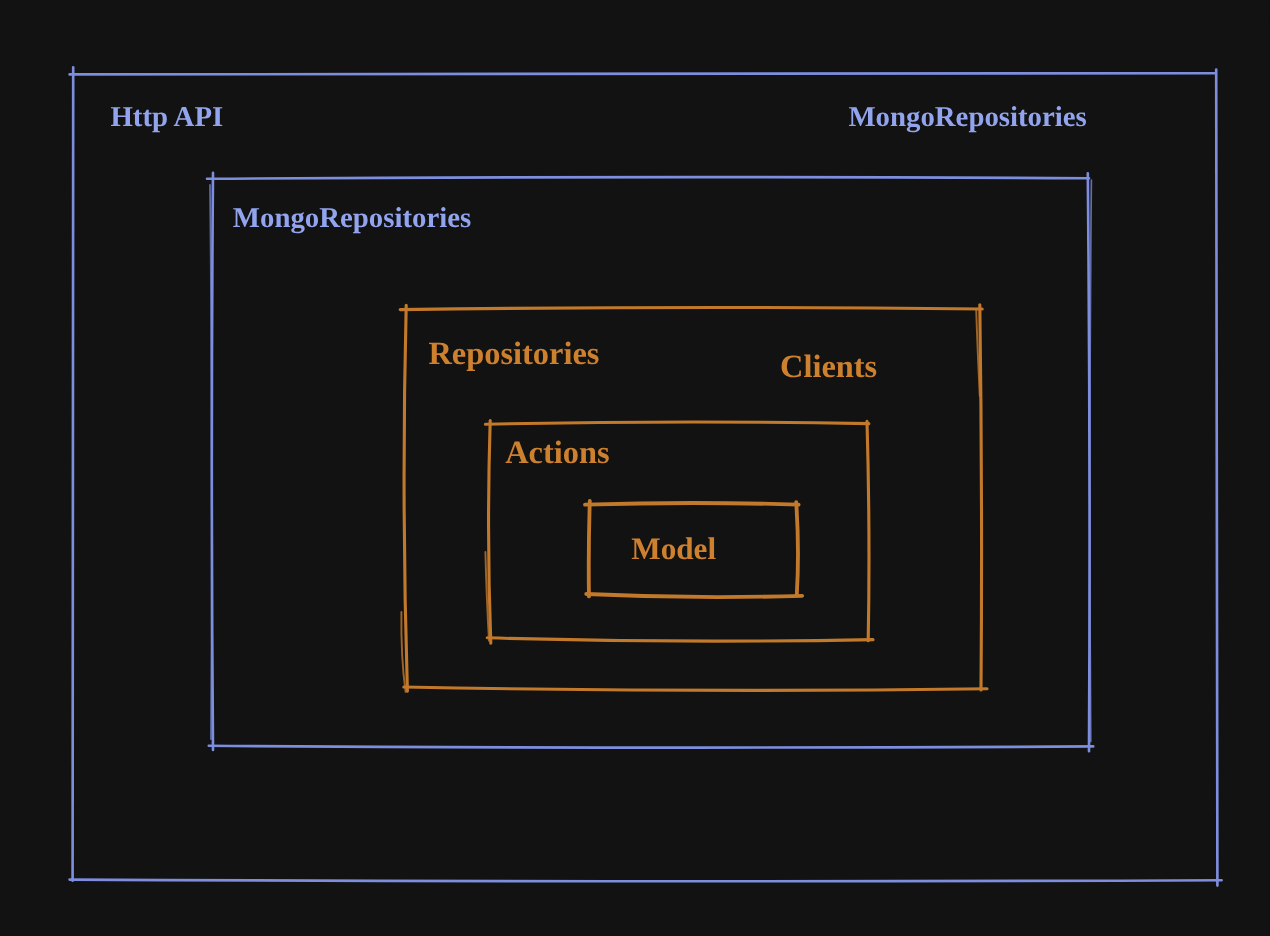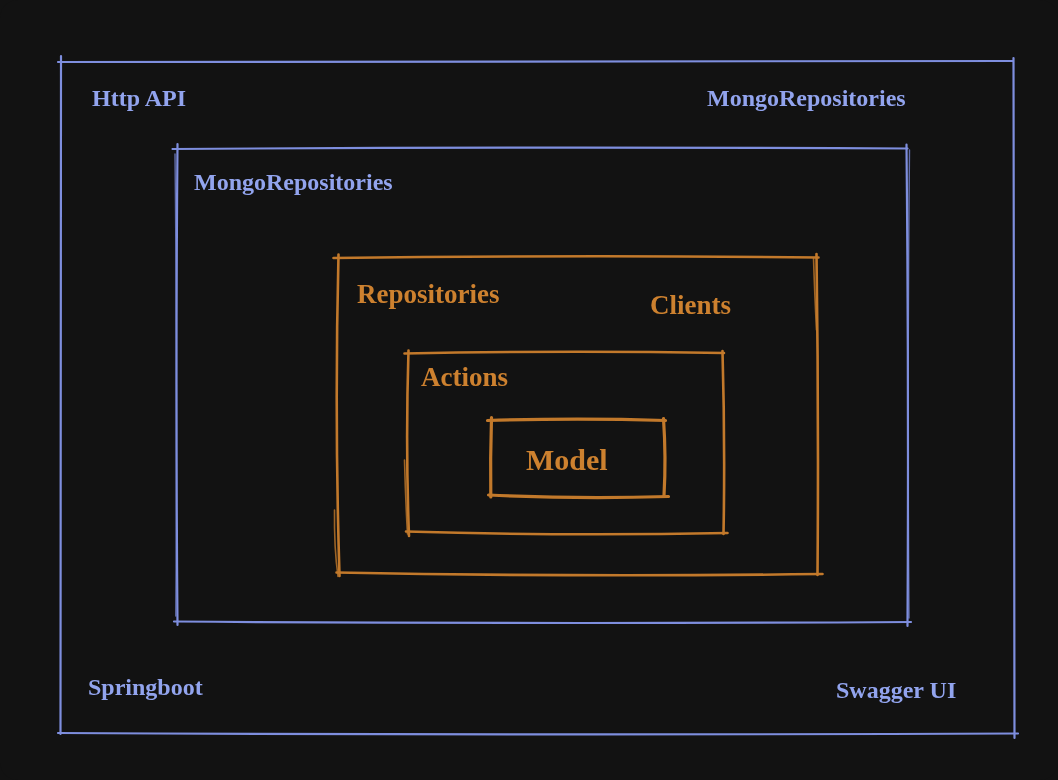--- a/index.html
+++ b/index.html
@@ -40,21 +40,21 @@
   .stroke-orange.thick { stroke-width: 3.2; }
   .lbl {
     position: absolute;
     font-weight: bold;
     line-height: 1;
     white-space: pre;
     letter-spacing: 0;
   }
   .lbl.blue   { color: var(--blue-text); font-size: 24px; }
   .lbl.orange { color: var(--orange-text); font-size: 27px; }
-  .lbl.orange.big { font-size: 30px; text-align: center; }
+  .lbl.orange.big { font-size: 26px; text-align: center; }
 </style>
 </head>
 <body>
 
 <div class="canvas">
 
   <svg class="boxes-svg" viewBox="0 0 1058 780" aria-hidden="true">
 
     <g>
       <path class="stroke-blue" d="M 61 56 Q 59.5 400 60.5 734"></path>
@@ -105,17 +105,15 @@
 
 
   <div class="lbl orange" style="left:357px; top:281px;">Repositories</div>
 
   <div class="lbl orange" style="left:650px; top:277px;margin-top:15px;">Clients</div>
 
   <div class="lbl orange" style="left:421px; top:364px;">Actions</div>
 
   <div class="lbl orange big" style="left:526px; top:445px;">Model</div>
 
-  <div class="lbl blue" style="left:88px; top:675px;">Springboot</div>
 
-  <div class="lbl blue" style="left:836px; top:678px;">Swagger UI</div>
 
 </div>
 
 </body></html>

